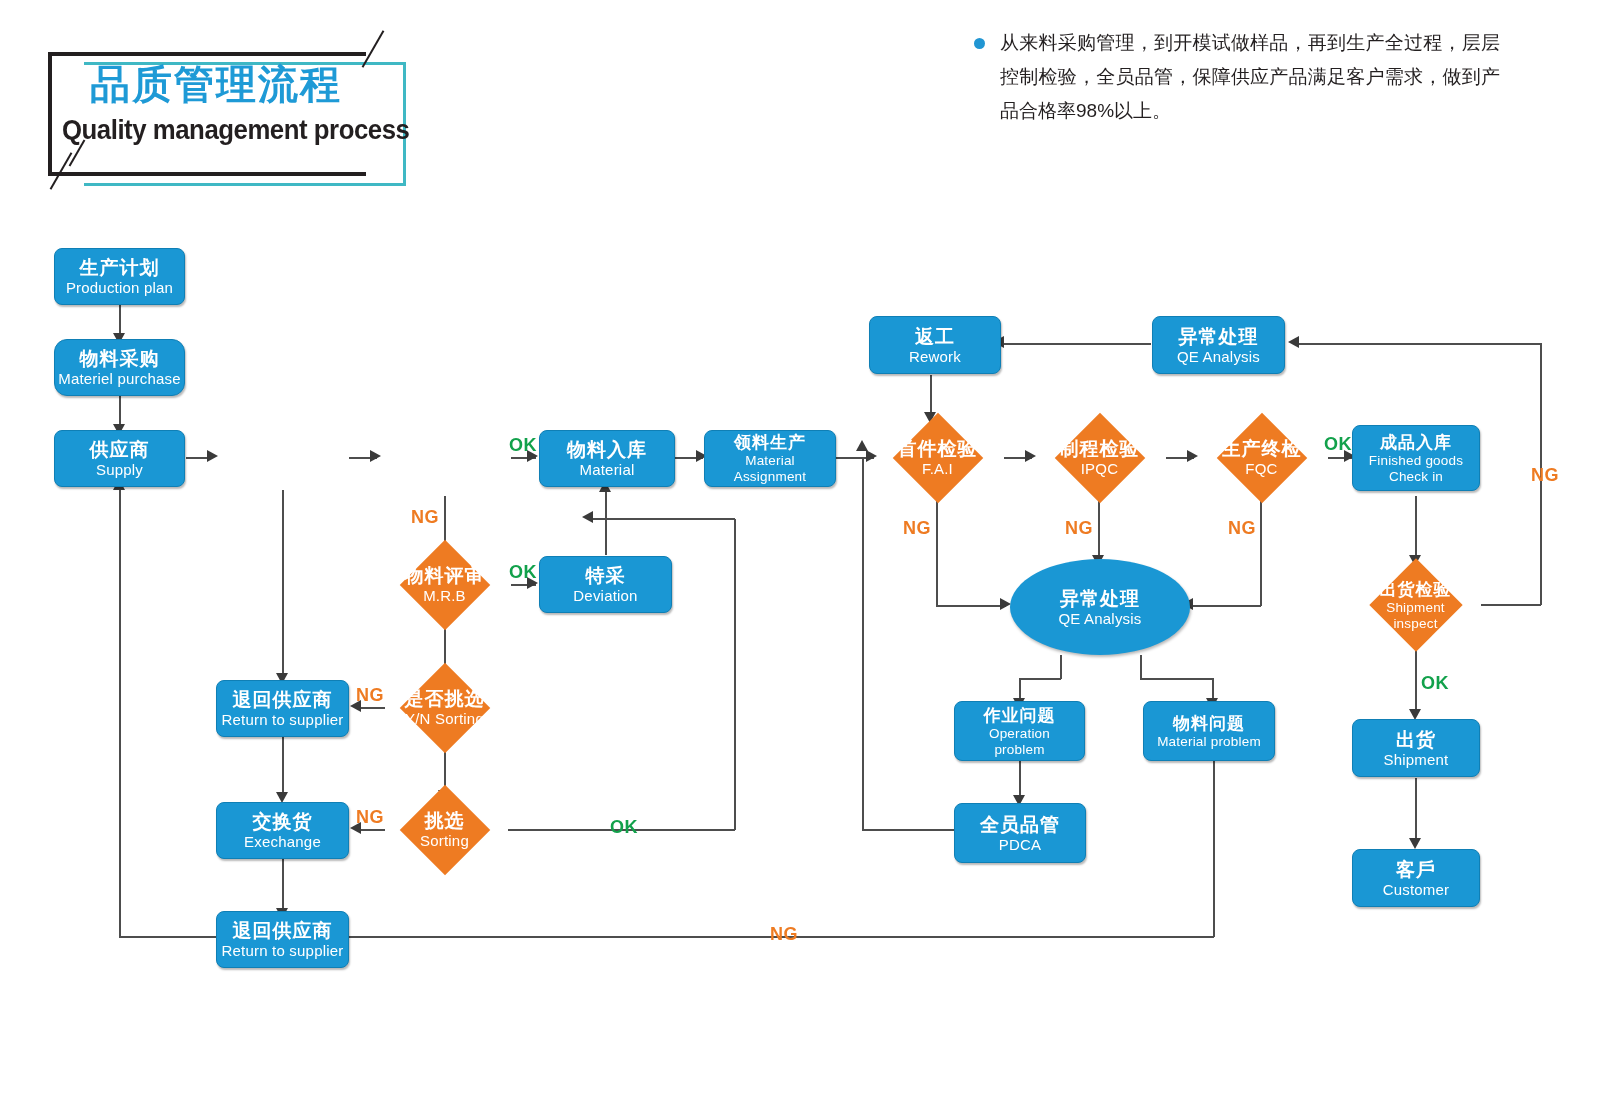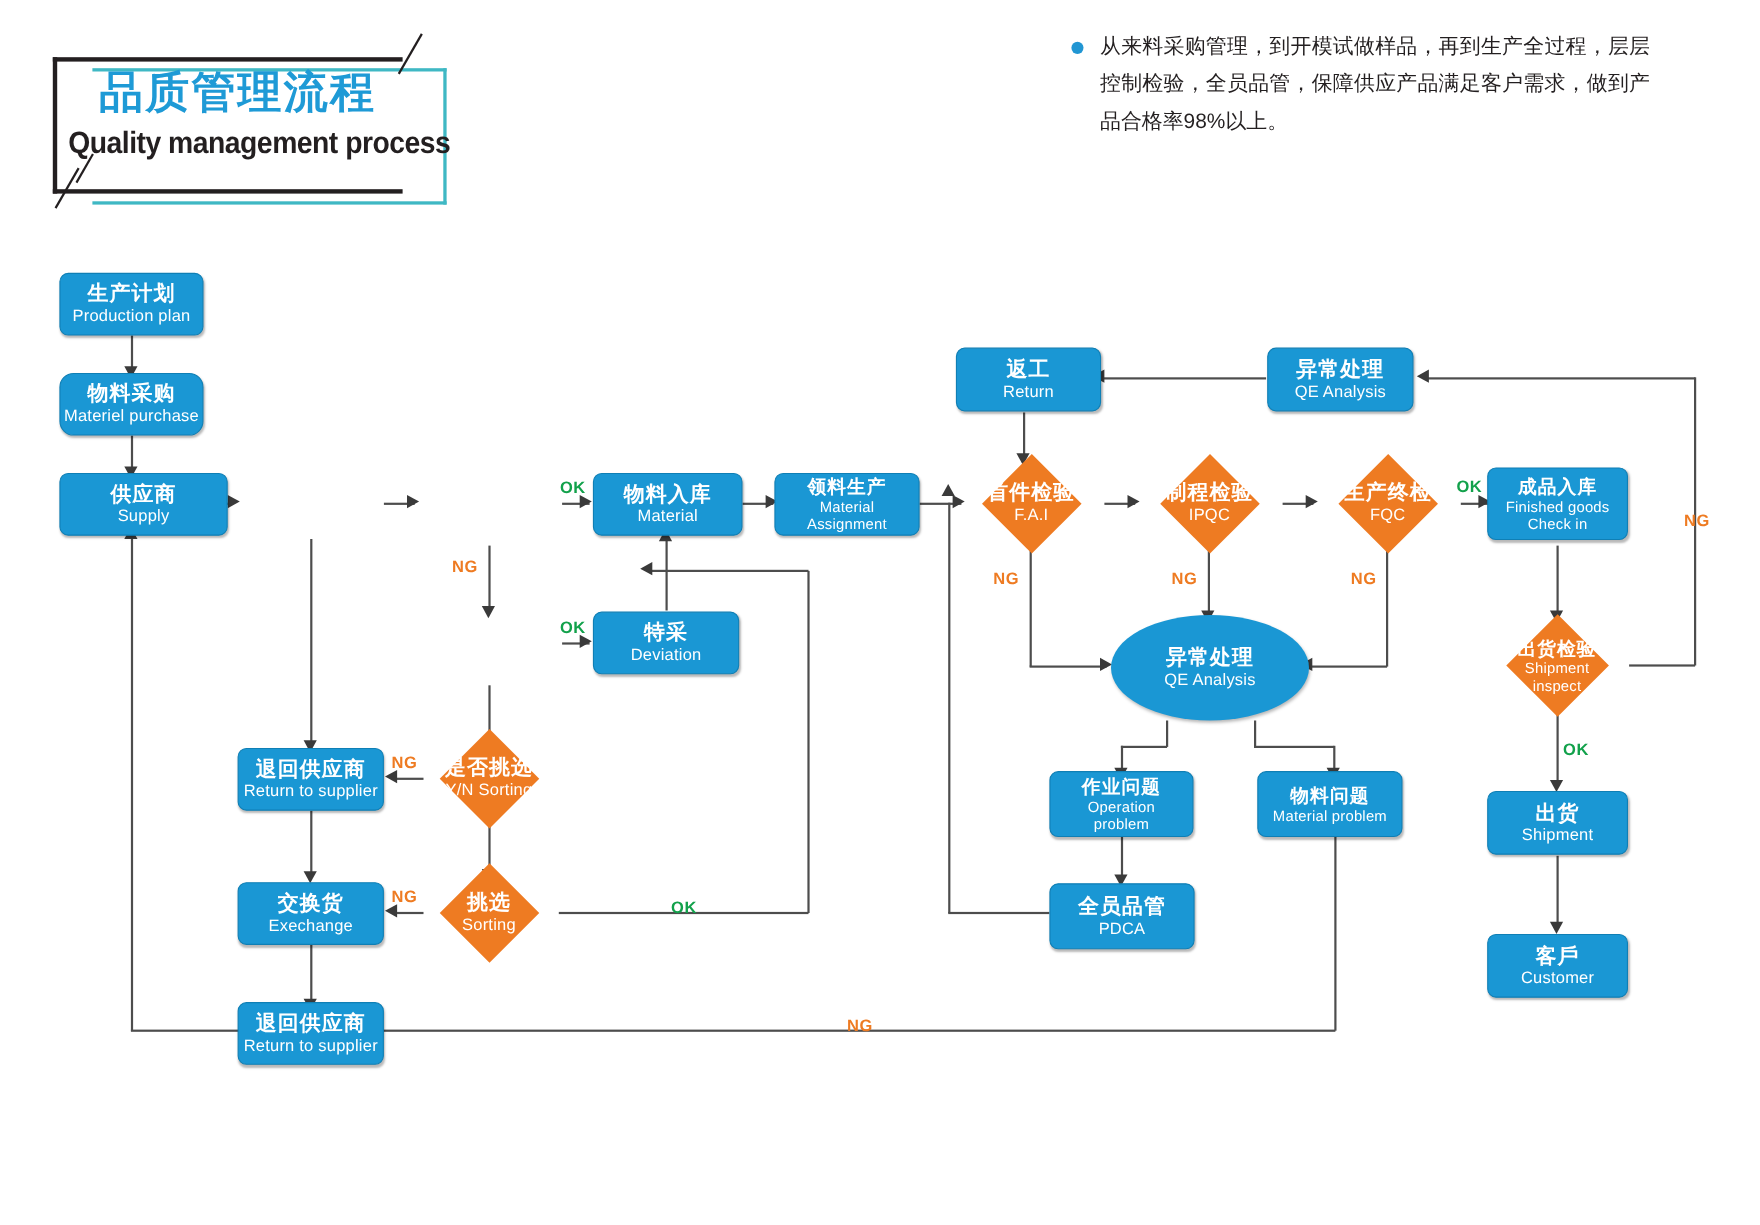--- a/index.html
+++ b/index.html
@@ -55,21 +55,21 @@
   
   .ln{position:absolute;background:#4d4d4d;}
   .hl{height:1.6px;}
   .vl{width:1.6px;}
   .arrow{position:absolute;width:0;height:0;}
   .ar-r{border-top:6.5px solid transparent;border-bottom:6.5px solid transparent;border-left:11px solid #3a3a3a;}
   .ar-l{border-top:6.5px solid transparent;border-bottom:6.5px solid transparent;border-right:11px solid #3a3a3a;}
   .ar-d{border-left:6.5px solid transparent;border-right:6.5px solid transparent;border-top:11px solid #3a3a3a;}
   .ar-u{border-left:6.5px solid transparent;border-right:6.5px solid transparent;border-bottom:11px solid #3a3a3a;}
 
-  .tag{position:absolute;font-size:15px;font-weight:bold;letter-spacing:0.5px;}
+  .tag{position:absolute;font-size:18px;font-weight:bold;letter-spacing:0.5px;}
   .tag-ok{color:#12a14b;}
   .tag-ng{color:#ee7b22;}
 </style>
 </head>
 <body>
 
 <div id="stage">
 
   <div id="title-block">
     <div id="title-frame-dark"></div>
@@ -219,35 +219,42 @@
   <div class="arrow ar-d" style="left:1409px;top:838px;"></div>
 
   <div class="node rect" style="left:54px;top:248px;width:131px;height:57px;">
     <div class="cn">生产计划</div>
     <div class="en">Production plan</div>
   </div>
   <div class="node rect" style="left:54px;top:339px;width:131px;height:57px;border-radius:13px;">
     <div class="cn">物料采购</div>
     <div class="en">Materiel purchase</div>
   </div>
-  <div class="node rect" style="left:54px;top:430px;width:153px;height:57px;">
+  <div class="node rect" style="left:54px;top:430px;width:131px;height:57px;">
     <div class="cn">供应商</div>
     <div class="en">Supply</div>
   </div>
 
 
   <div class="node rect" style="left:539px;top:430px;width:136px;height:57px;align-items:center;">
     <div class="cn">物料入库</div>
     <div class="en">Material</div>
   </div>
   <div class="node rect small" style="left:704px;top:430px;width:132px;height:57px;">
     <div class="cn">领料生产</div>
     <div class="en" style="max-width:118px;">Material Assignment</div>
   </div>
 
+  <div class="diamond" style="left:378px;top:545px;width:133px;height:79px;">
+    <div class="dshape" style="width:64px;height:64px;"></div>
+    <div class="dlabel">
+      <div class="cn">物料评审</div>
+      <div class="en">M.R.B</div>
+    </div>
+  </div>
 
   <div class="node rect" style="left:539px;top:556px;width:133px;height:57px;">
     <div class="cn">特采</div>
     <div class="en">Deviation</div>
   </div>
 
   <div class="diamond" style="left:378px;top:668px;width:133px;height:79px;">
     <div class="dshape" style="width:64px;height:64px;"></div>
     <div class="dlabel">
       <div class="cn">是否挑选</div>
@@ -272,21 +279,21 @@
     <div class="cn">交换货</div>
     <div class="en">Exechange</div>
   </div>
   <div class="node rect" style="left:216px;top:911px;width:133px;height:57px;">
     <div class="cn">退回供应商</div>
     <div class="en">Return to supplier</div>
   </div>
 
   <div class="node rect" style="left:869px;top:316px;width:132px;height:58px;">
     <div class="cn">返工</div>
-    <div class="en">Return</div>
+    <div class="en">Rework</div>
   </div>
   <div class="node rect" style="left:1152px;top:316px;width:133px;height:58px;">
     <div class="cn">异常处理</div>
     <div class="en">QE Analysis</div>
   </div>
 
   <div class="diamond" style="left:871px;top:418px;width:133px;height:79px;">
     <div class="dshape" style="width:64px;height:64px;"></div>
     <div class="dlabel">
       <div class="cn">首件检验</div>

